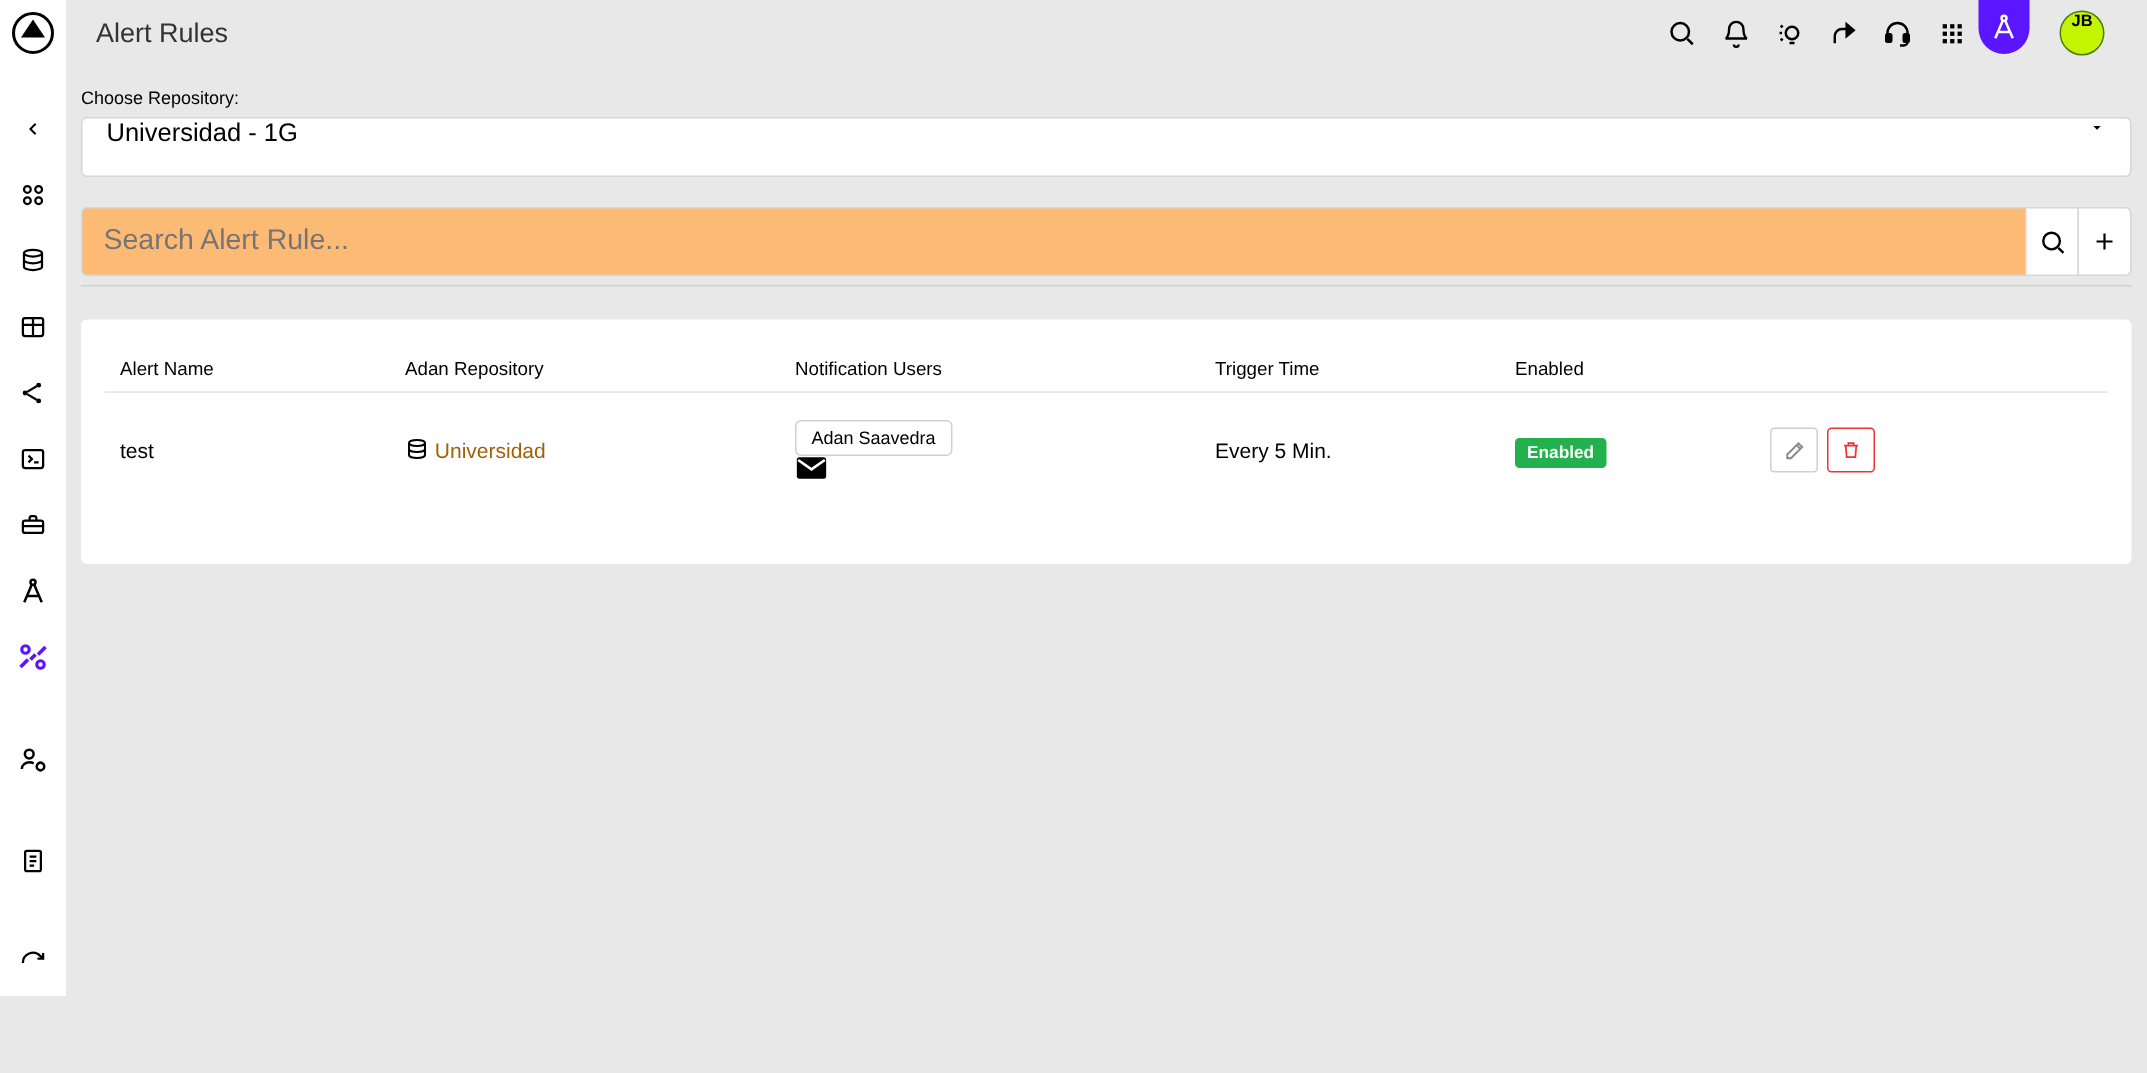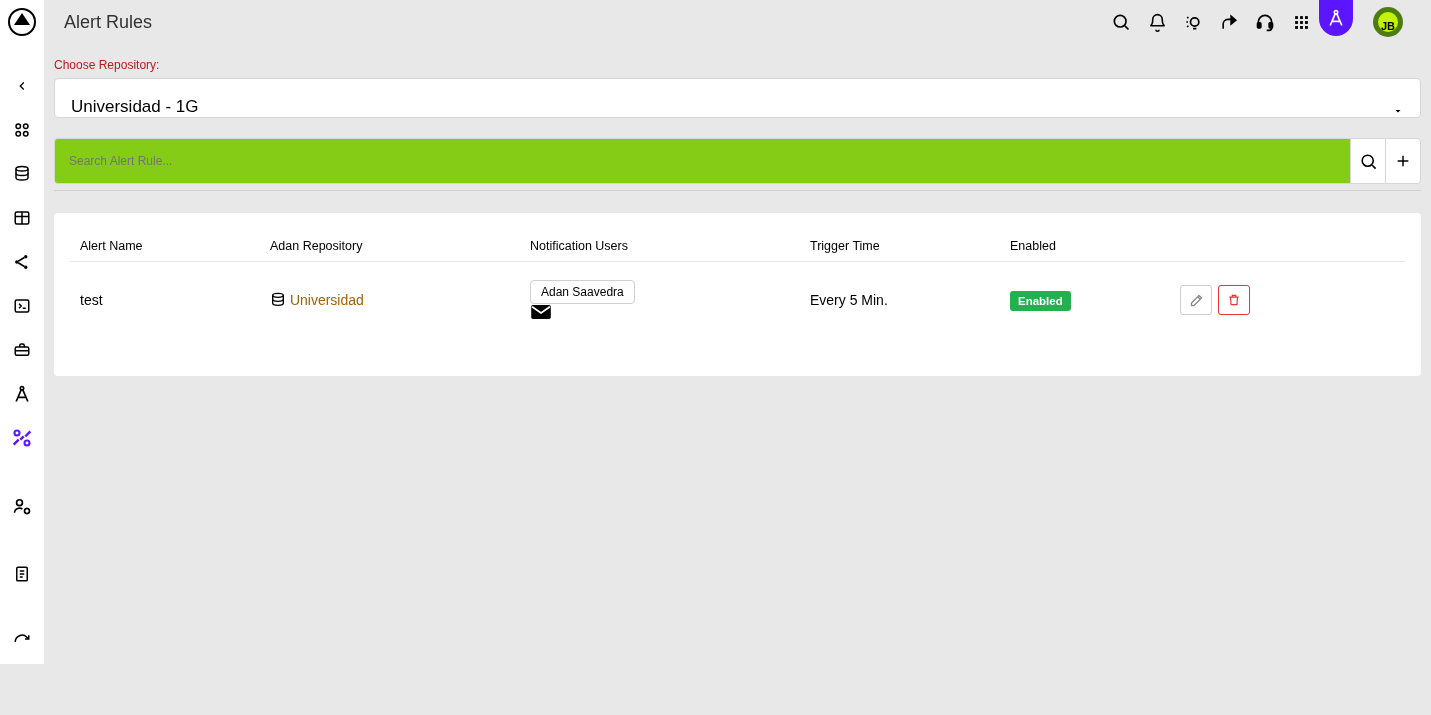--- a/index.html
+++ b/index.html
@@ -14,31 +14,31 @@
   .side .brand:before{content:"";position:absolute;top:3px;border-left:8px solid transparent;border-right:8px solid transparent;border-bottom:12px solid #000}
   .side .s-item{width:44px;height:44px;display:flex;align-items:center;justify-content:center;cursor:pointer}
   .side .gap{height:24px}
 
   
   .top{height:44px;background:#e8e8e8;display:flex;align-items:center;padding:0 24px 0 20px}
   .title{font-size:18px;font-weight:500;color:#333}
   .top .sp{flex:1}
   .top .ico{width:36px;height:36px;display:flex;align-items:center;justify-content:center;cursor:pointer}
   .pill{width:34px;height:36px;border-radius:0 0 18px 18px;background:#5c15ff;display:flex;align-items:center;justify-content:center;margin-top:-8px}
-  .avatar{width:30px;height:30px;border-radius:50%;background:#c4f500;border:5px solid #4d7c0f;display:flex;align-items:flex-end;justify-content:center;font-size:11px;font-weight:600;margin-left:20px;margin-right:4px}
+  .avatar{width:30px;height:30px;border-radius:50%;background:#c4f500;border:1px solid #4d7c0f;display:flex;align-items:flex-start;justify-content:center;font-size:11px;font-weight:600;margin-left:20px;margin-right:4px}
 
   
   .content{padding:14px 10px 10px 10px}
-  .label{font-size:12px;color:#b91c1c;margin-bottom:6px}
-  .select{background:#fff;border:1px solid #d6d6d6;border-radius:4px;height:40px;display:flex;align-items:flex-end;padding:0 16px;cursor:pointer}
+  .label{font-size:12px;color:#000000;margin-bottom:6px}
+  .select{background:#fff;border:1px solid #d6d6d6;border-radius:4px;height:40px;display:flex;align-items:flex-start;padding:0 16px;cursor:pointer}
   .select span{font-size:17px}
   .select .caret{margin-left:auto}
 
   .searchrow{display:flex;margin-top:20px;margin-bottom:6px}
-  .searchrow input{flex:1;height:46px;border:1px solid #d6d6d6;border-right:0;border-radius:4px 0 0 4px;padding:0 14px;font-size:12px;background:#84cc16;outline:none}
+  .searchrow input{flex:1;height:46px;border:1px solid #d6d6d6;border-right:0;border-radius:4px 0 0 4px;padding:0 14px;font-size:19px;background:#fdba74;outline:none}
   .searchrow .btn{width:36px;height:46px;border:1px solid #d6d6d6;background:#fff;display:flex;align-items:center;justify-content:center;cursor:pointer}
   .searchrow .mid{border-radius:0}
   .searchrow .last{border-radius:0 4px 4px 0;margin-left:-1px}
   .hr{border:none;border-top:1px solid #d0d0d0;margin:0 0}
 
   .card{background:#fff;border-radius:4px;margin-top:22px;padding:18px 16px 36px 16px}
   table{width:100%;border-collapse:collapse}
   th{text-align:left;font-size:12.5px;font-weight:400;padding:8px 10px;border-bottom:1px solid #e6e6e6}
   td{padding:18px 10px 20px 10px;vertical-align:middle;font-size:14px}
   td.repo a{color:#a16207;text-decoration:none}

